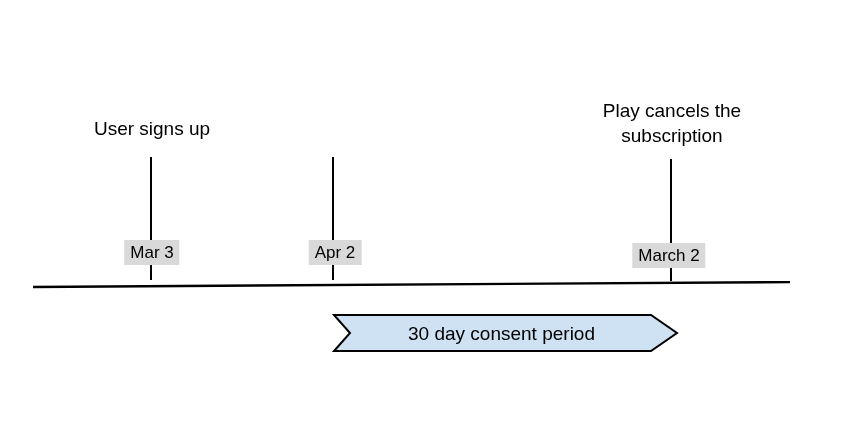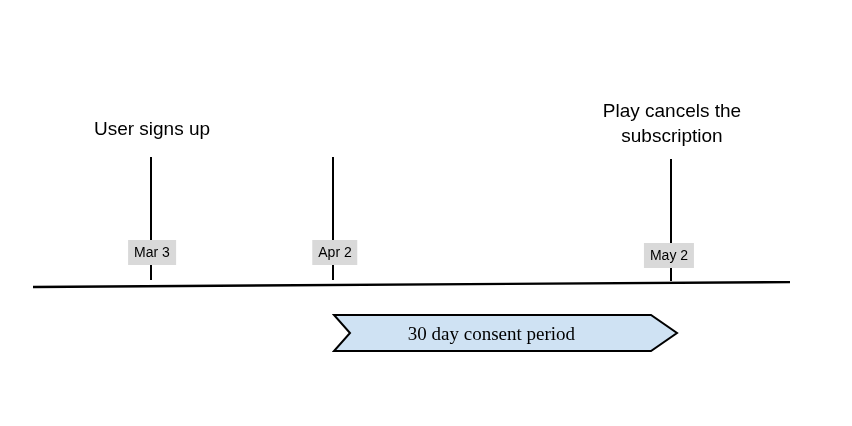--- a/index.html
+++ b/index.html
@@ -42,42 +42,41 @@
     z-index: 1;
   }
   .line-1 { left: 150px; top: 157px; height: 123px; }
   .line-2 { left: 332px; top: 157px; height: 123px; }
   .line-3 { left: 670px; top: 159px; height: 122px; }
 
   .date-chip {
     position: absolute;
     transform: translateX(-50%);
     background: #d9d9d9;
-    font-size: 14px;
+    font-size: 17px;
     line-height: 25px;
     height: 25px;
     padding: 0 6px;
     white-space: nowrap;
     z-index: 3;
     text-align: center;
   }
   .chip-1 { left: 152px; top: 240px; }
   .chip-2 { left: 335px; top: 240px; text-align: right; }
   .chip-3 { left: 669px; top: 243px; }
 
   .ribbon-label {
     position: absolute;
-    left: 320px;
+    left: 330px;
     top: 321px;
     width: 343px;
     text-align: center;
     font-size: 19px;
     line-height: 25px;
     z-index: 2;
-    font-family: Liberation Serif, serif;
   }
 </style>
 </head>
 <body>
 
 <div class="canvas">
 
   <svg class="gfx-layer" viewBox="0 0 852 426" xmlns="http://www.w3.org/2000/svg">
     <line x1="33" y1="287" x2="802" y2="282" stroke="#000000" stroke-width="2.4"></line>
     <polygon points="334,315 651,315 677,333 651,351 334,351 350,333" stroke-width="2" stroke-linejoin="miter" fill="#cfe2f3" stroke="#000000"></polygon>
@@ -85,17 +84,17 @@
 
   <div class="event-label label-1">User signs up</div>
   <div class="event-line line-1"></div>
   <div class="date-chip chip-1" style="background-color: rgb(217, 217, 217);">Mar 3</div>
 
   <div class="event-line line-2"></div>
   <div class="date-chip chip-2" style="background-color: rgb(217, 217, 217);">Apr 2</div>
 
   <div class="event-label label-3">Play cancels the subscription</div>
   <div class="event-line line-3"></div>
-  <div class="date-chip chip-3" style="background-color: rgb(217, 217, 217);">May 2</div>
+  <div class="date-chip chip-3" style="background-color: rgb(217, 217, 217);">March 2</div>
 
   <div class="ribbon-label">30 day consent period</div>
 
 </div>
 
 </body></html>

